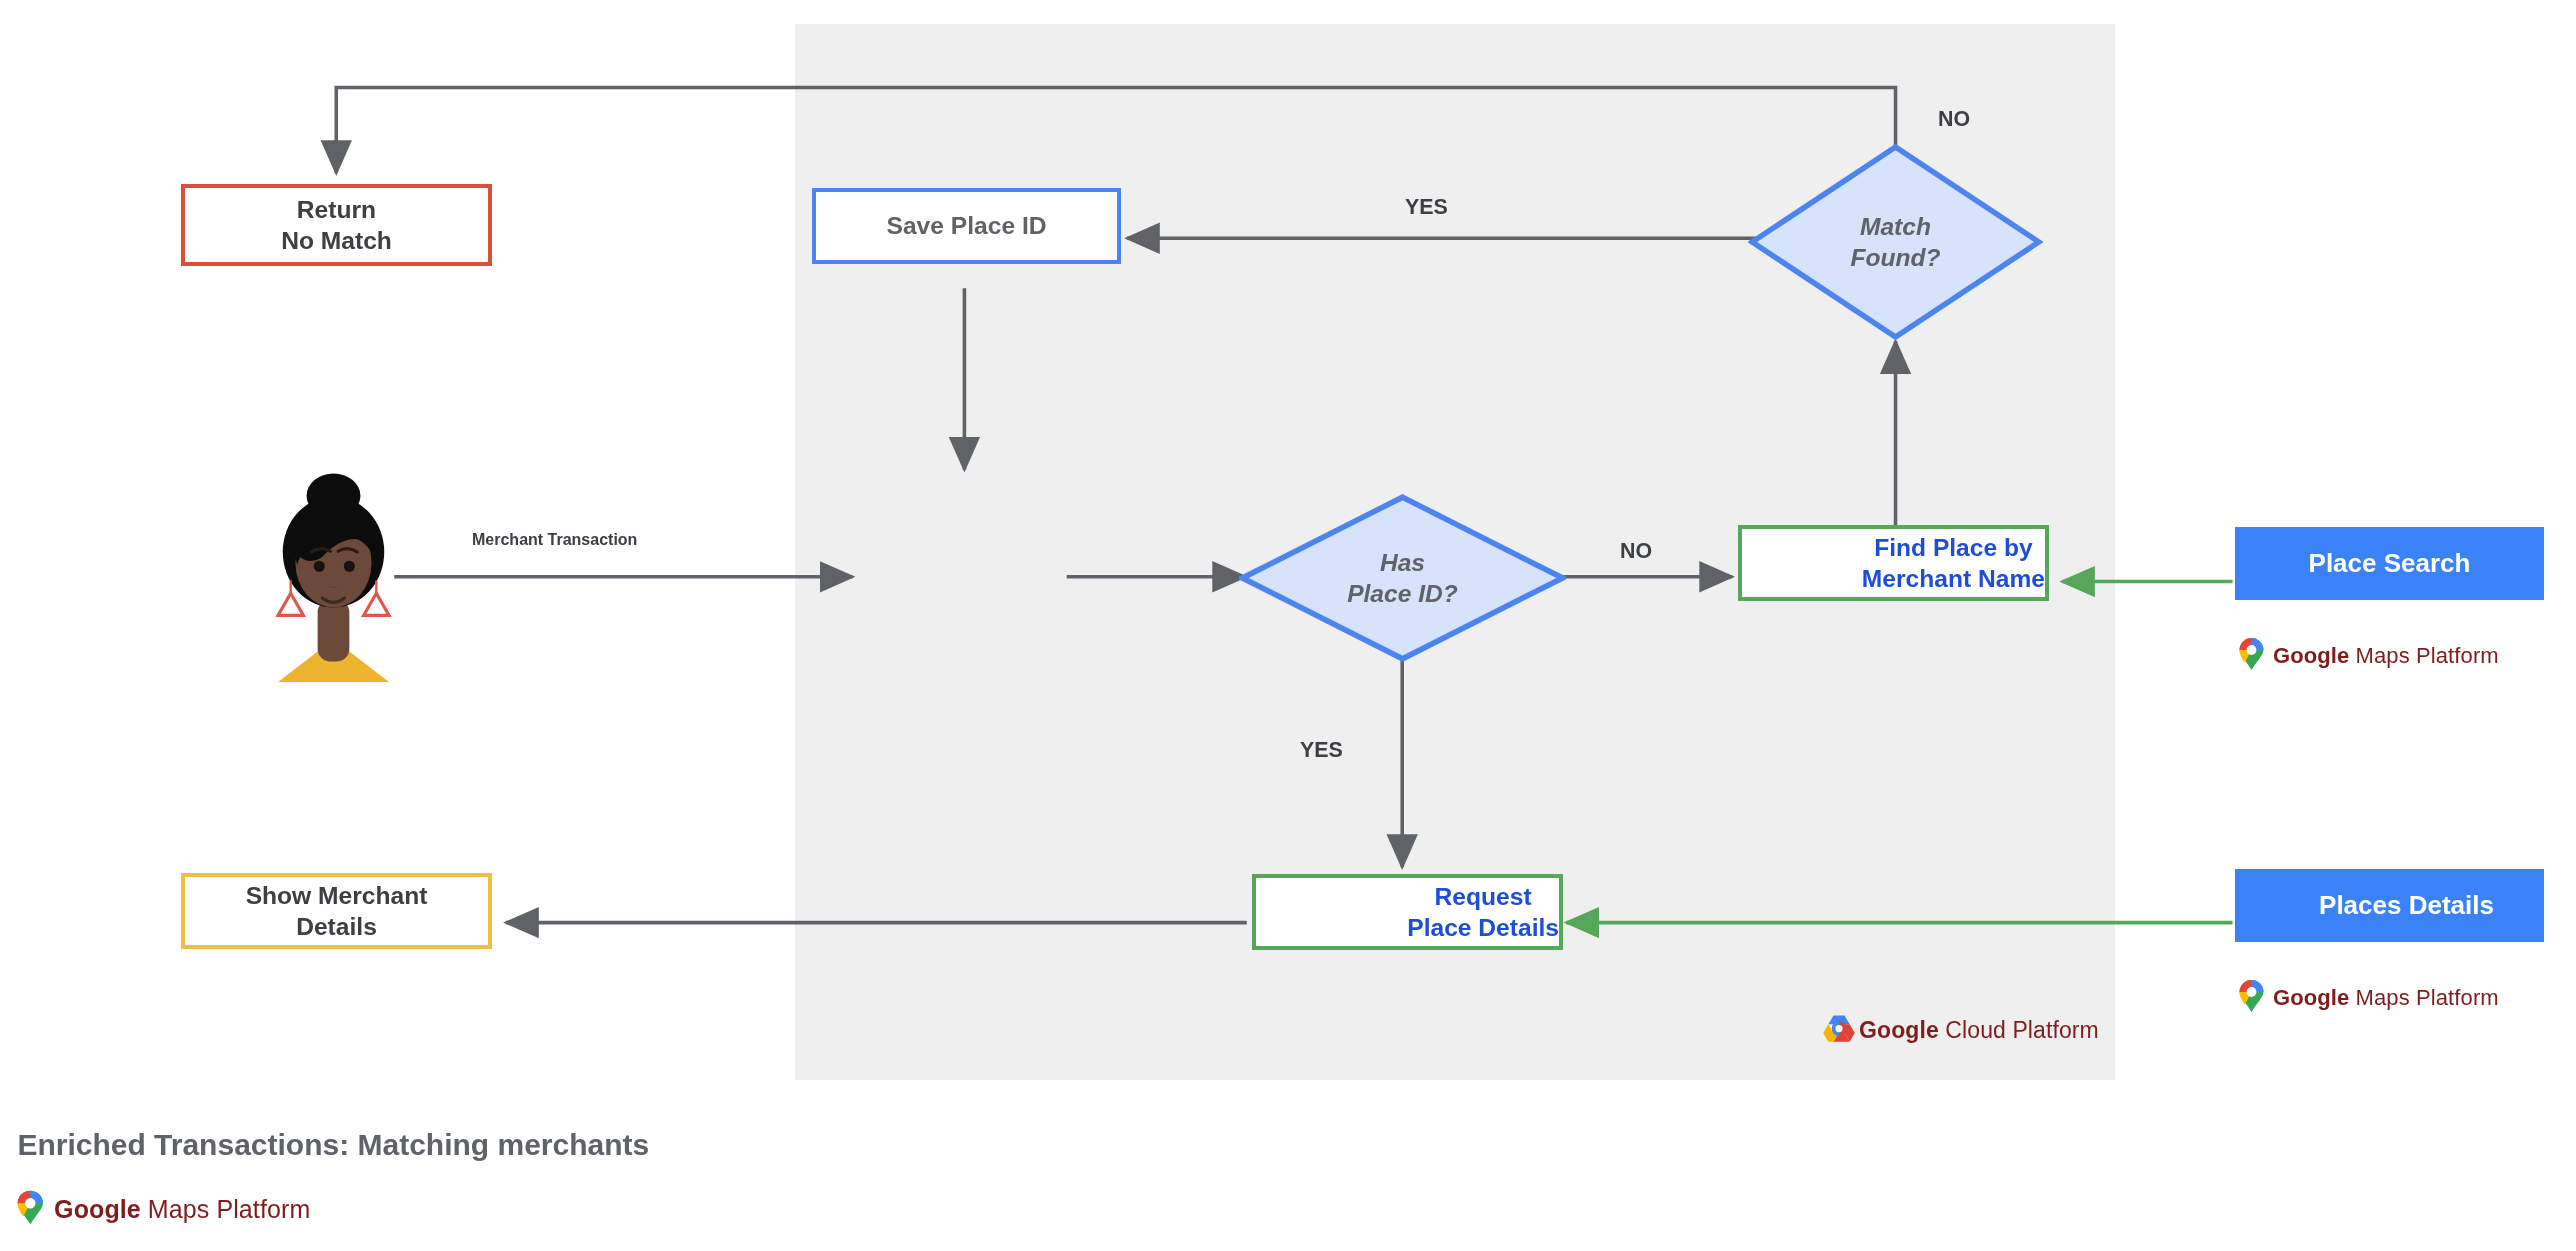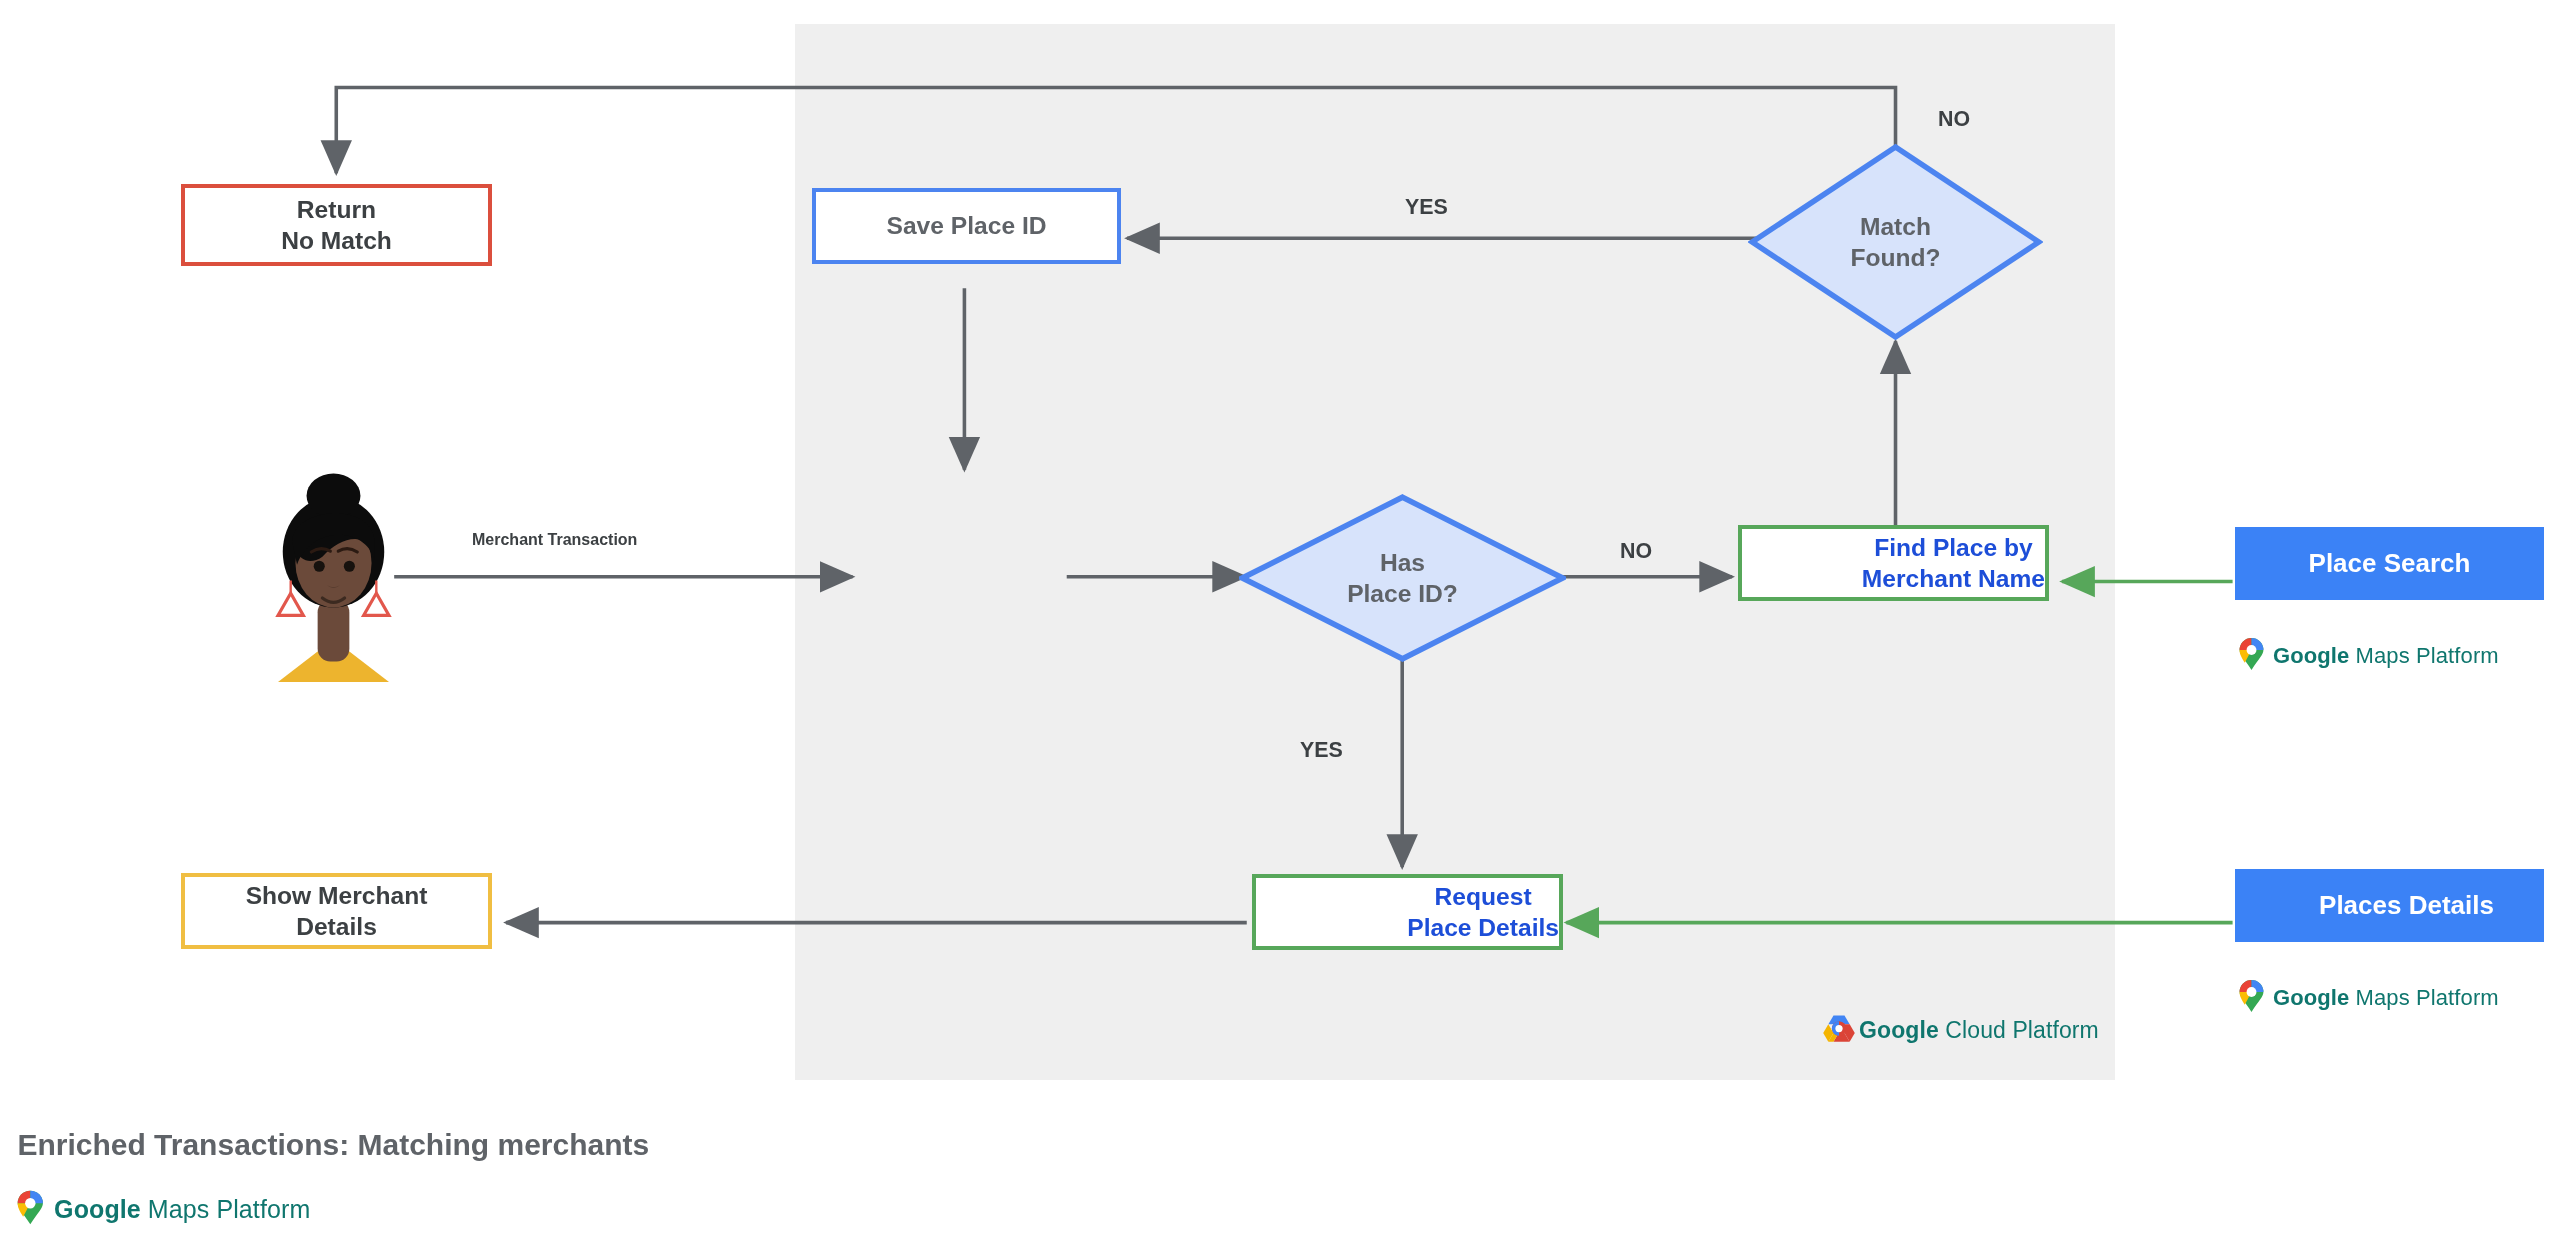--- a/index.html
+++ b/index.html
@@ -57,20 +57,21 @@
 
   .node-fill-green {
     background: #3b82f6;
     color: #ffffff;
     border: none;
   }
 
   
   .diamond-wrap {
     position: absolute;
+    font-style: italic;
   }
   .diamond-wrap svg { display: block; }
   .diamond-label {
     position: absolute;
     left: 0; top: 0;
     width: 100%;
     height: 100%;
     display: flex;
     align-items: center;
     justify-content: center;
@@ -126,21 +127,21 @@
   .avatar svg { display: block; }
 
   
   .logo-row {
     position: absolute;
     display: flex;
     align-items: center;
     gap: 8px;
   }
   .logo-text {
-    color: #0f766e;
+    color: #7f1d1d;
     white-space: nowrap;
     letter-spacing: 0.1px;
   }
 
   
   .caption {
     position: absolute;
     font-weight: bold;
     color: #5F6368;
     white-space: nowrap;

